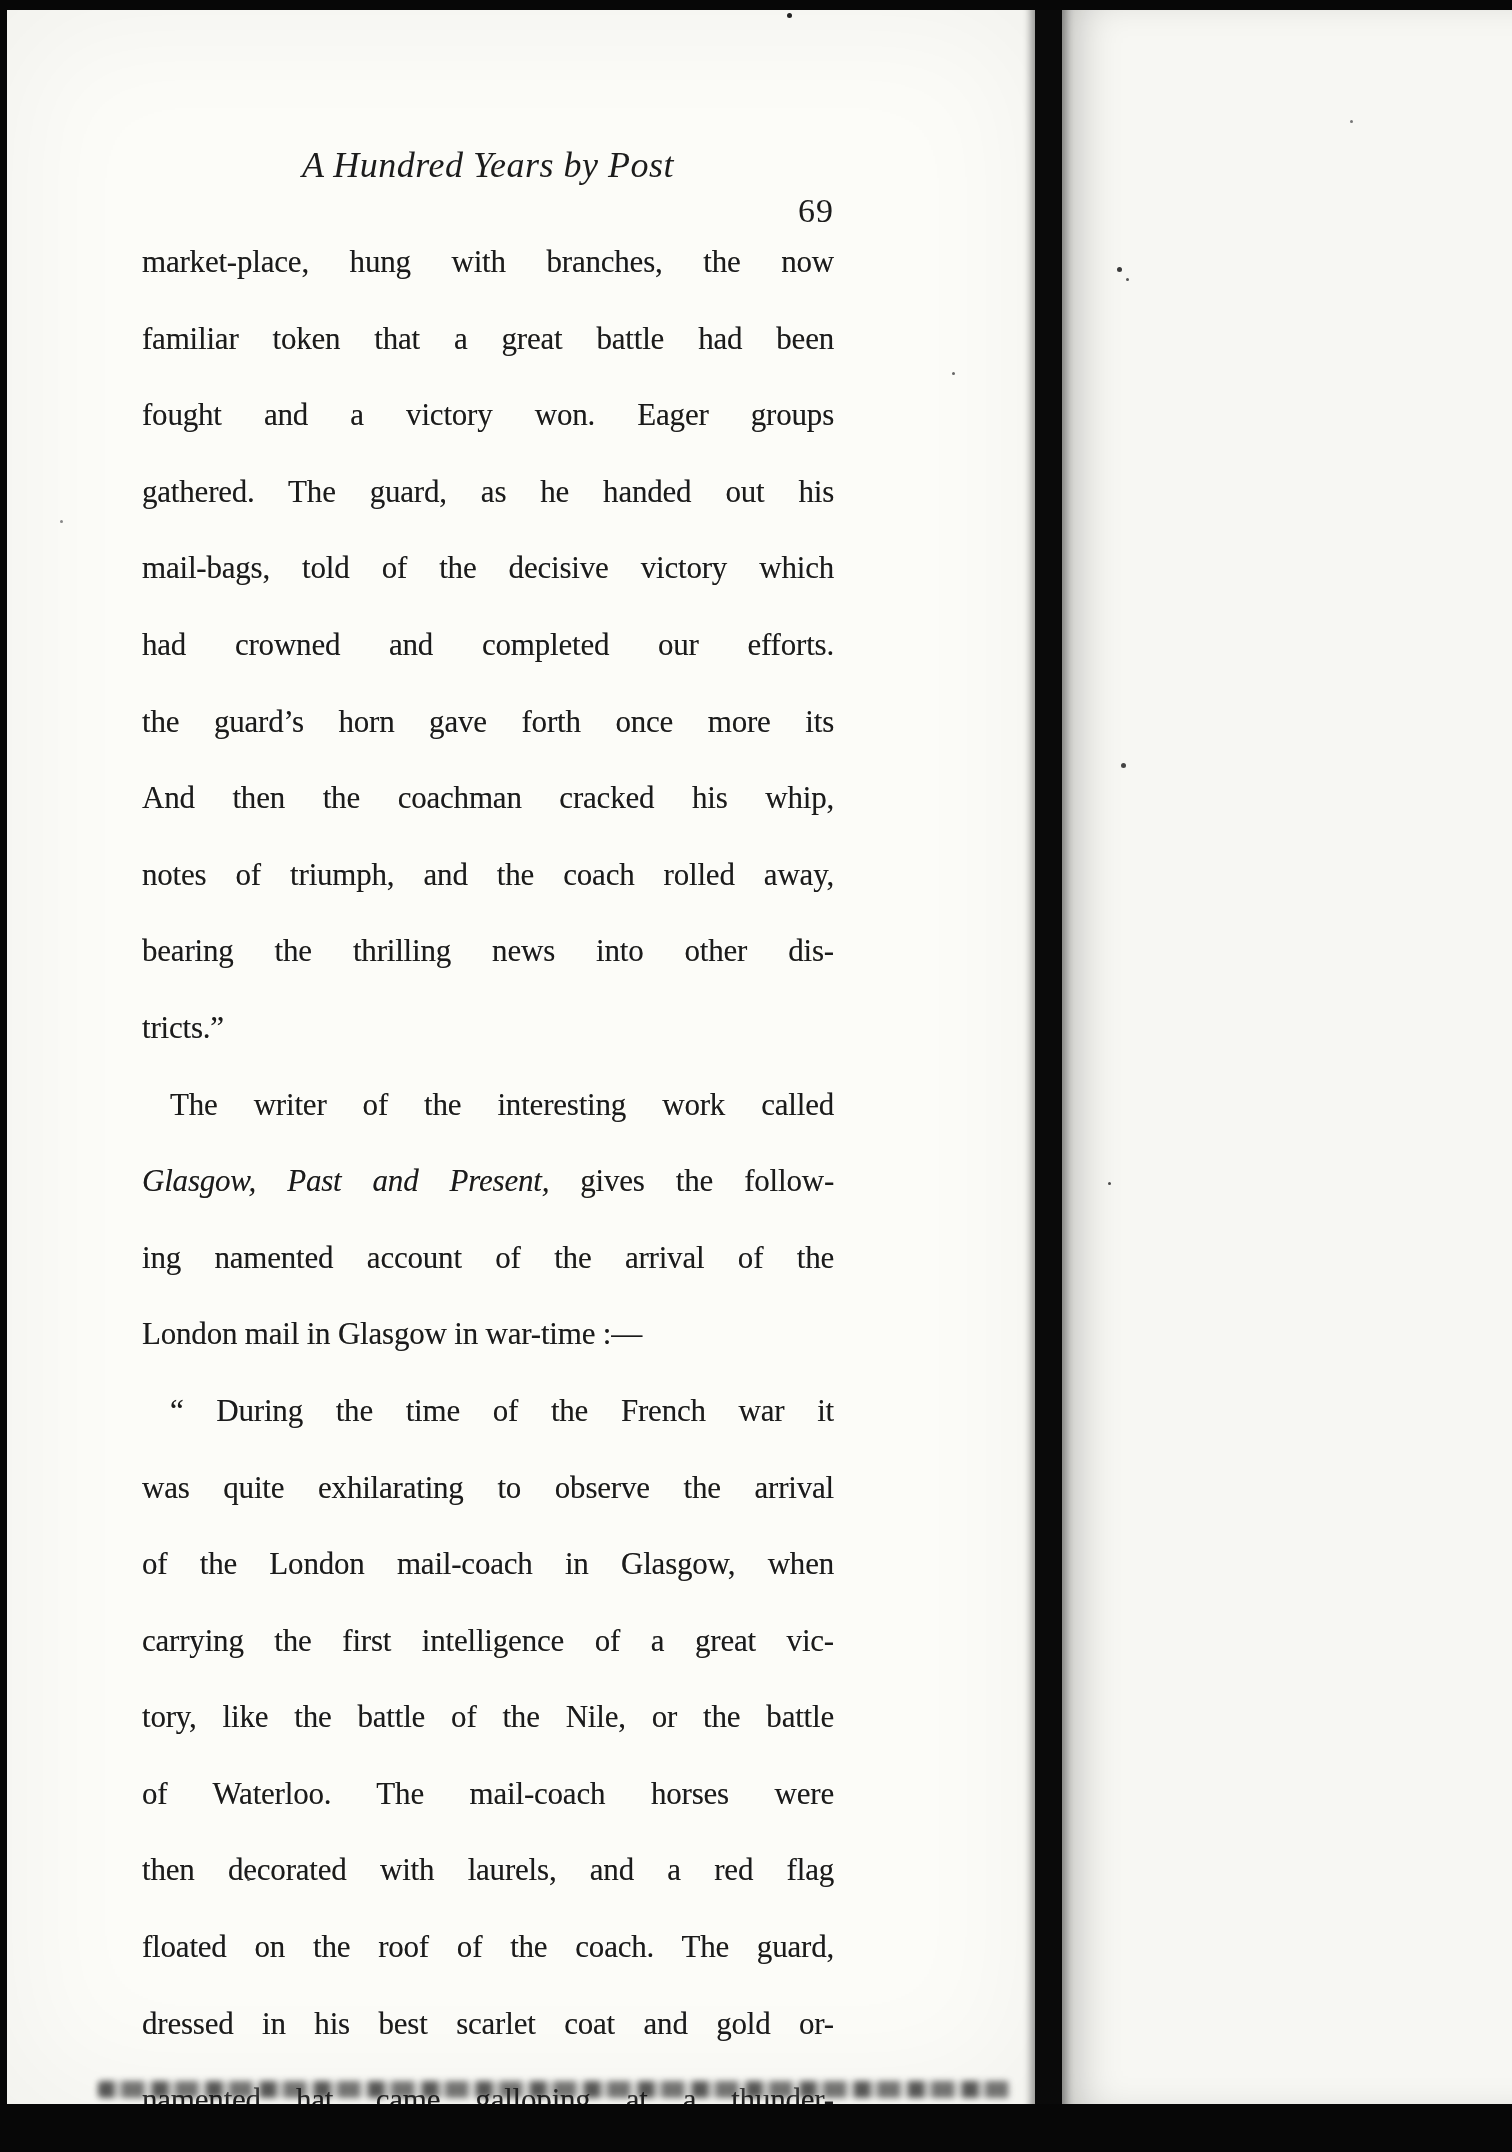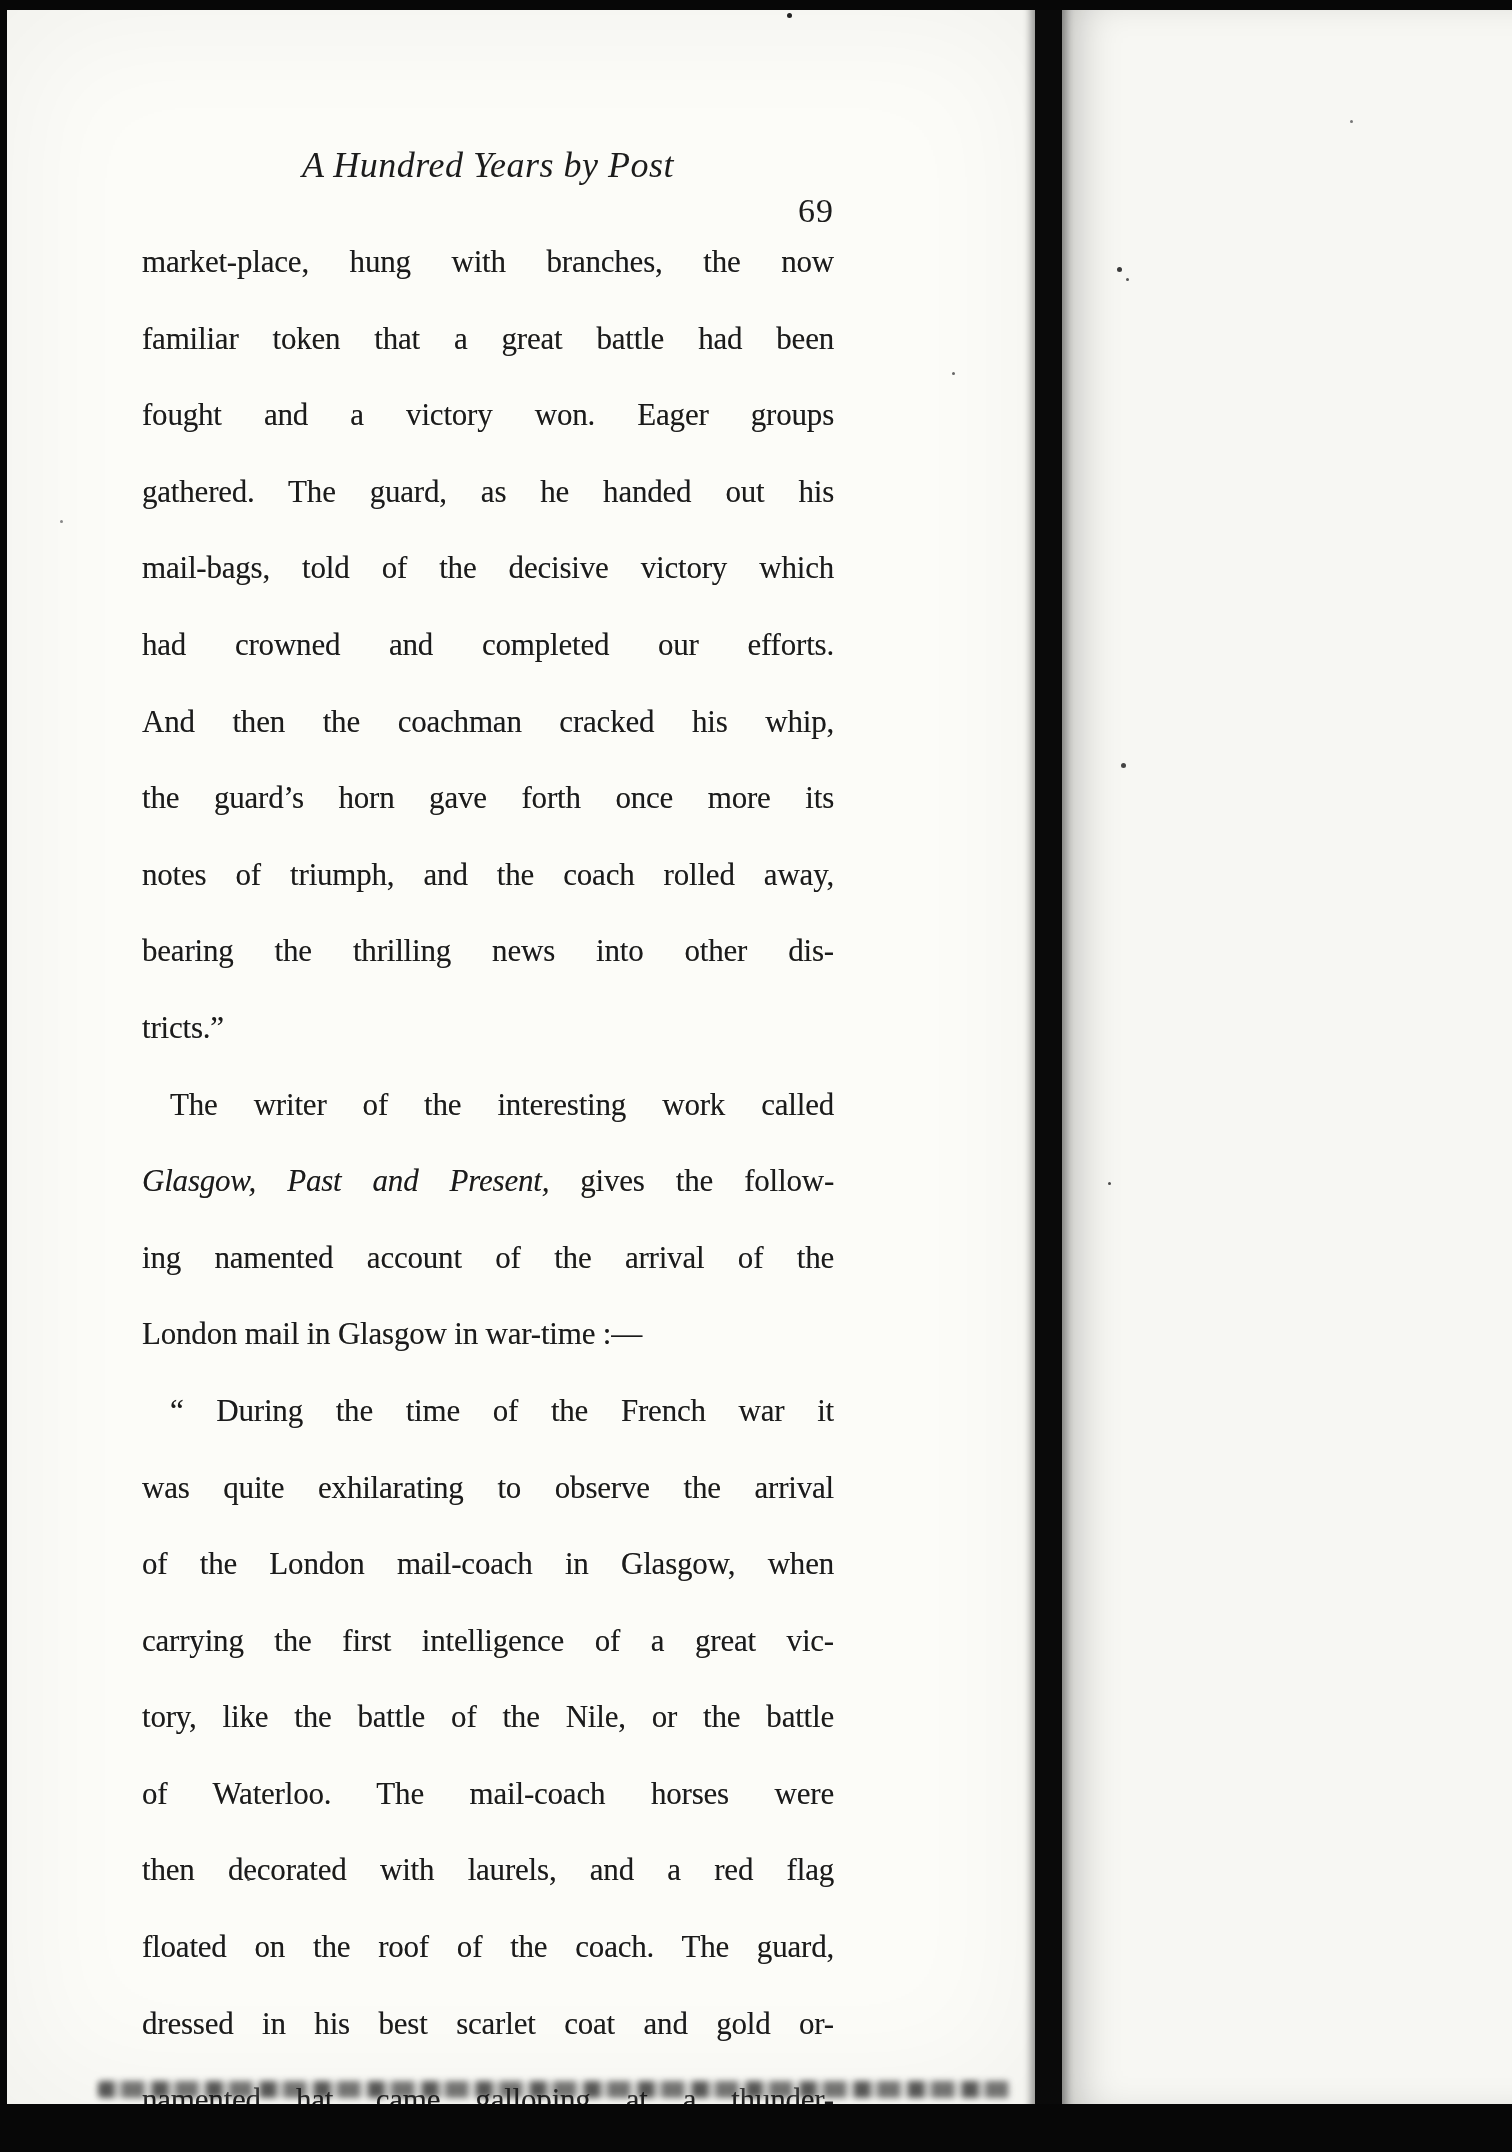--- a/index.html
+++ b/index.html
@@ -89,22 +89,22 @@
     </div>
 
     <div class="text-block">
 
     <div class="line j"><span>market-place, hung with branches, the now</span></div>
         <div class="line j"><span>familiar token that a great battle had been</span></div>
         <div class="line j"><span>fought and a victory won. Eager groups</span></div>
         <div class="line j"><span>gathered. The guard, as he handed out his</span></div>
         <div class="line j"><span>mail-bags, told of the decisive victory which</span></div>
         <div class="line j"><span>had crowned and completed our efforts.</span></div>
+        <div class="line j"><span>the guard’s horn gave forth once more its</span></div>
         <div class="line j"><span>And then the coachman cracked his whip,</span></div>
-        <div class="line j"><span>the guard’s horn gave forth once more its</span></div>
         <div class="line j"><span>notes of triumph, and the coach rolled away,</span></div>
         <div class="line j"><span>bearing the thrilling news into other dis-</span></div>
         <div class="line"><span>tricts.”</span></div>
         <div class="line j ind"><span>The writer of the interesting work called</span></div>
         <div class="line j"><span class="it">Glasgow, Past and Present,</span><span> gives the follow-</span></div>
         <div class="line j"><span>ing namented account of the arrival of the</span></div>
         <div class="line"><span>London mail in Glasgow in war-time :—</span></div>
         <div class="line j ind"><span>“ During the time of the French war it</span></div>
         <div class="line j"><span>was quite exhilarating to observe the arrival</span></div>
         <div class="line j"><span>of the London mail-coach in Glasgow, when</span></div>

